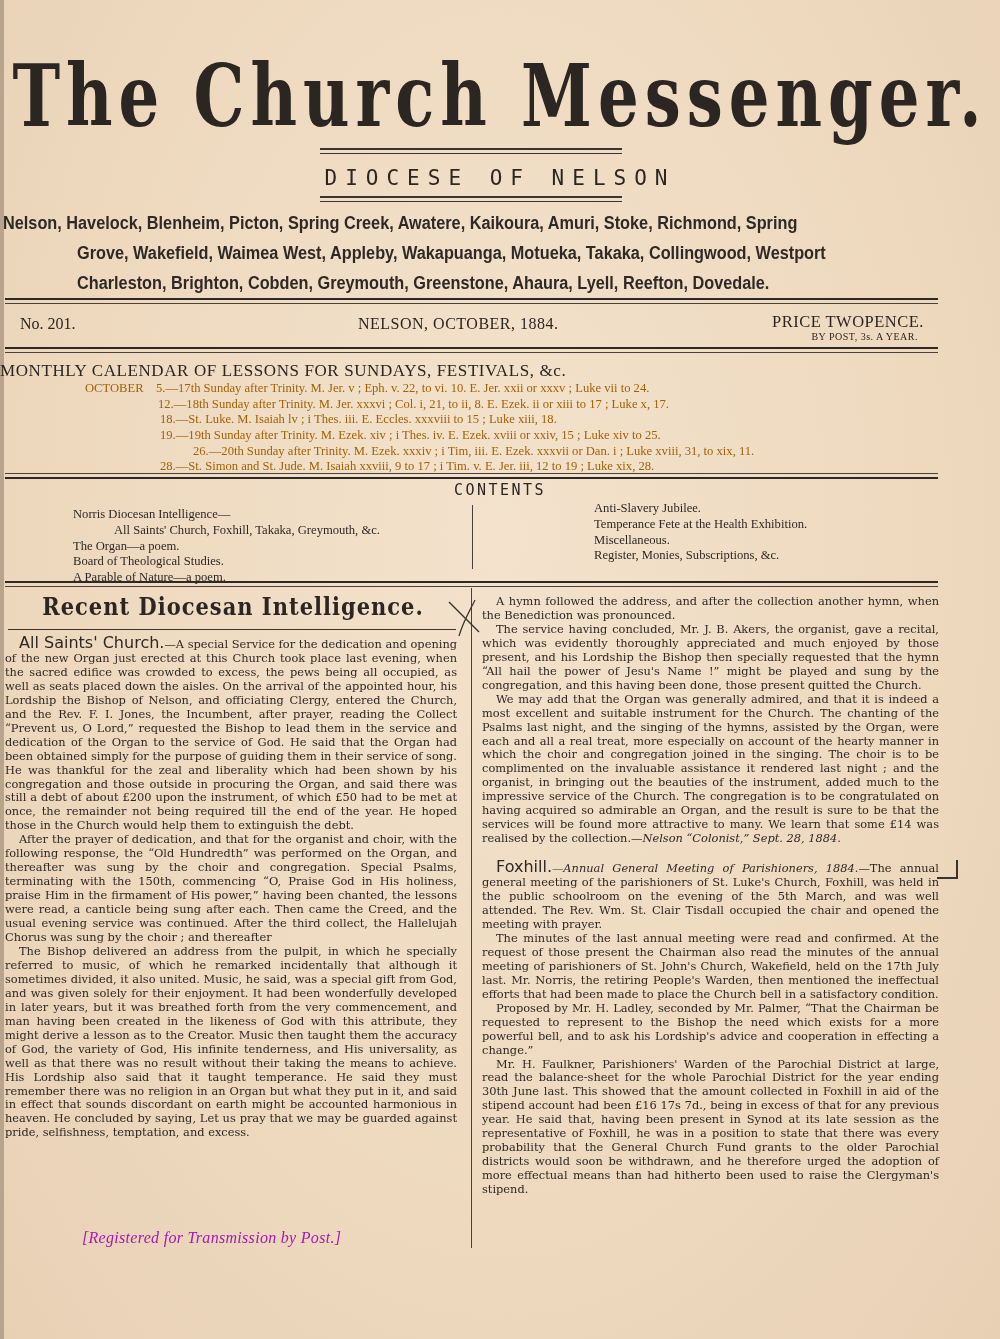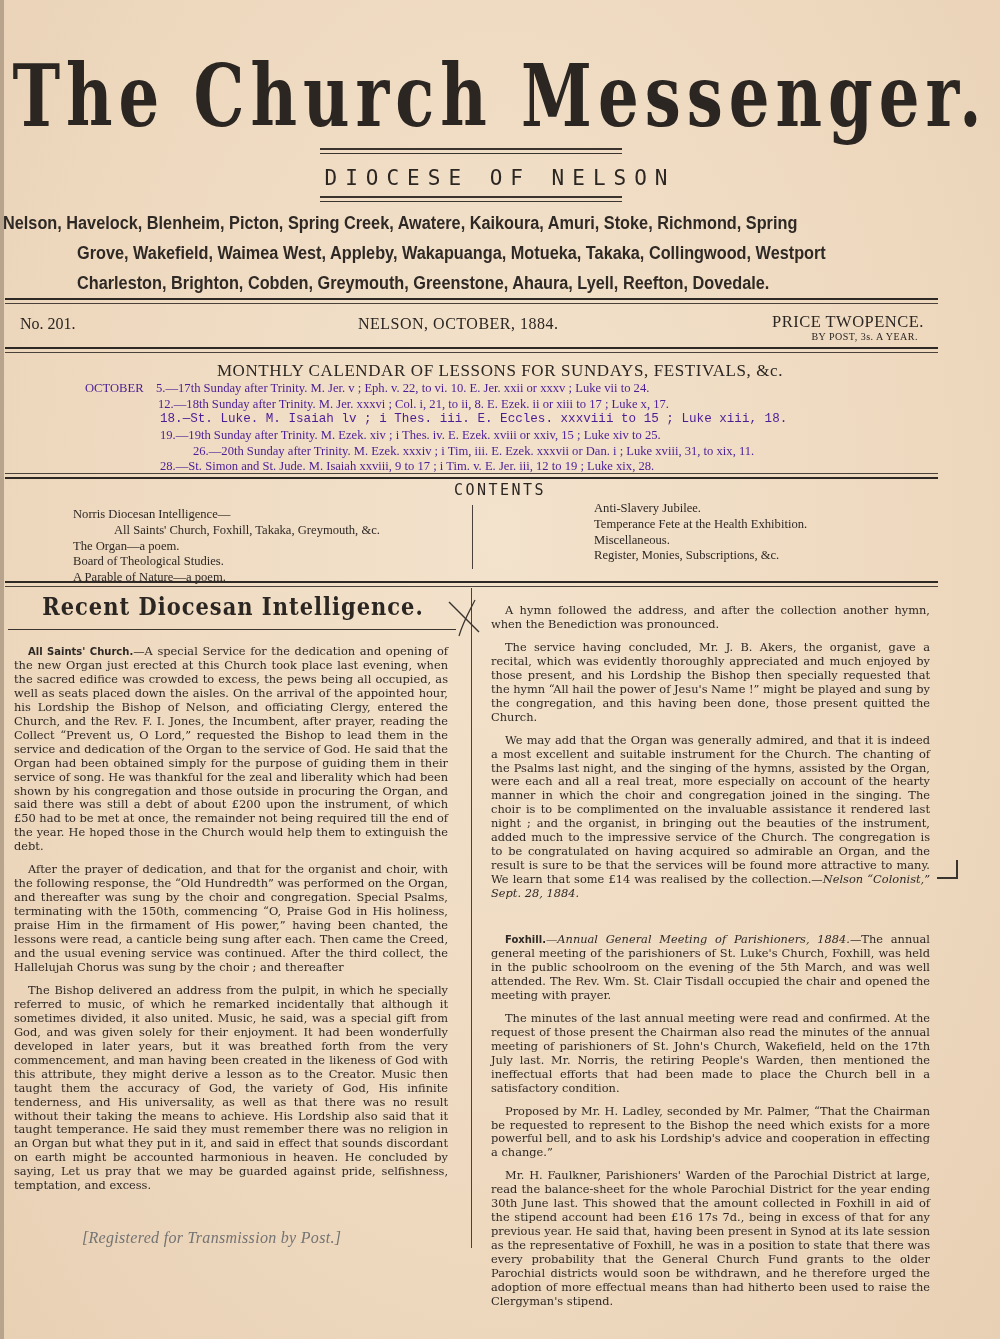--- a/index.html
+++ b/index.html
@@ -37,22 +37,22 @@
 
   .thick-rule { position: absolute; border-top: 2px solid #2f2925; }
   .thin-rule { position: absolute; border-top: 1px solid #4a413b; }
 
   .issue-bar { position: absolute; left: 0; top: 312px; width: 1000px; font-family: "Liberation Serif", serif; font-size: 16px; color: #2b2622; }
   .issue-no { position: absolute; left: 20px; top: 3px; }
   .issue-date { position: absolute; left: 358px; top: 3px; letter-spacing: 0.5px; }
   .issue-price { position: absolute; right: 76px; top: 0; font-size: 16.5px; letter-spacing: 0.5px; }
   .issue-post { position: absolute; right: 82px; top: 19px; font-size: 10px; letter-spacing: 0.5px; }
 
-  .cal-title { position: absolute; left: 0; top: 361px; width: 1000px; text-align: center; font-family: "Liberation Serif", serif; font-size: 17px; letter-spacing: 0.6px; color: #2b2622; }
-  .cal { position: absolute; left: 85px; top: 381px; width: 900px; font-family: "Liberation Serif", serif; font-size: 12.6px; line-height: 15.7px; color: #4c1d95; }
+  .cal-title { position: absolute; left: 0; top: 361px; width: 1000px; text-align: left; font-family: "Liberation Serif", serif; font-size: 17px; letter-spacing: 0.6px; color: #2b2622; }
+  .cal { position: absolute; left: 85px; top: 381px; width: 900px; font-family: "Liberation Serif", serif; font-size: 12.6px; line-height: 15.7px; color: #a16207; }
   .cal-row { position: relative; white-space: nowrap; }
   .cal-month { position: absolute; left: 0; width: 70px; }
   .cal-text { position: absolute; left: 71px; }
   .cal-row.indent .cal-text { left: 71px; }
 
   .contents-title { position: absolute; left: 0; top: 481px; width: 1000px; text-align: center; font-family: "DejaVu Sans Mono", monospace; font-size: 15px; letter-spacing: 2.5px; color: #2b2622; }
   .contents-col { position: absolute; font-family: "Liberation Serif", serif; font-size: 12.6px; line-height: 15.8px; color: #2e2824; }
   .contents-left { left: 73px; top: 507px; }
   .contents-left .sub { padding-left: 41px; }
   .contents-right { left: 594px; top: 501px; }
@@ -61,28 +61,28 @@
   .col-divider { position: absolute; left: 471px; top: 588px; width: 0; height: 660px; border-left: 1px solid #4a413b; }
 
   .section-heading {
     position: absolute; left: 0; top: 594px; width: 466px; text-align: center;
     font-family: "DejaVu Serif", serif; font-weight: bold; font-size: 21px; letter-spacing: 1px; color: #2b2622;
     transform: scaleY(1.15);
   }
   .section-rule { position: absolute; left: 8px; top: 629px; width: 448px; border-top: 1px solid #3a332e; }
 
   .article { position: absolute; font-family: "DejaVu Serif", serif; font-size: 11.4px; line-height: 13.95px; color: #2e2824; text-align: justify; }
-  .article p { margin: 9px; text-indent: 14px; }
-  .article .lead { font-family: "DejaVu Sans", sans-serif; font-weight: bold; font-size: 10px; }
+  .article p { margin: 0; text-indent: 14px; }
+  .article .lead { font-family: "DejaVu Sans", sans-serif; font-weight: normal; font-size: 16px; }
   .article em { font-style: italic; }
   .col-left { left: 5px; top: 636px; width: 452px; }
   .col-right { left: 482px; top: 595px; width: 457px; }
   .gap { height: 14px; }
 
-  .registered { position: absolute; left: 82px; top: 1229px; font-family: "Liberation Serif", serif; font-style: italic; font-size: 16px; color: #737373; letter-spacing: 0.3px; }
+  .registered { position: absolute; left: 82px; top: 1229px; font-family: "Liberation Serif", serif; font-style: italic; font-size: 16px; color: #a21caf; letter-spacing: 0.3px; }
 
   .pencil-mark { position: absolute; left: 445px; top: 598px; width: 40px; height: 40px; }
   .bracket-mark { position: absolute; left: 935px; top: 856px; width: 30px; height: 30px; }
 </style>
 </head>
 <body>
 
 <div class="page">
   <div class="left-edge"></div>
 
@@ -113,21 +113,21 @@
 
   <div class="cal-title">MONTHLY CALENDAR OF LESSONS FOR SUNDAYS, FESTIVALS, &amp;c.</div>
   <div class="cal">
     <div class="cal-row" style="height:15.7px;">
       <span class="cal-month">OCTOBER</span>
       <span class="cal-text">5.—17th Sunday after Trinity.   M. Jer. v ; Eph. v. 22, to vi. 10.   E. Jer. xxii or xxxv ; Luke vii to 24.</span>
     </div>
     <div class="cal-row indent" style="height:15.7px;">
       <span class="cal-text" style="left:73px;">12.—18th Sunday after Trinity.   M. Jer. xxxvi ; Col. i, 21, to ii, 8.   E. Ezek. ii or xiii to 17 ; Luke x, 17.</span>
     </div>
-    <div class="cal-row indent" style="height:15.7px;font-family:Liberation Mono, monospace;">
+    <div class="cal-row indent" style="height:15.7px;">
       <span class="cal-text" style="left:75px;">18.—St. Luke.   M. Isaiah lv ; i Thes. iii.   E. Eccles. xxxviii to 15 ; Luke xiii, 18.</span>
     </div>
     <div class="cal-row indent" style="height:15.7px;text-align:center;">
       <span class="cal-text" style="left:75px;">19.—19th Sunday after Trinity.   M. Ezek. xiv ; i Thes. iv.   E. Ezek. xviii or xxiv, 15 ; Luke xiv to 25.</span>
     </div>
     <div class="cal-row indent" style="height:15.7px;">
       <span class="cal-text" style="left:90px;margin-left:18px;">26.—20th Sunday after Trinity.   M. Ezek. xxxiv ; i Tim, iii.   E. Ezek. xxxvii or Dan. i ; Luke xviii, 31, to xix, 11.</span>
     </div>
     <div class="cal-row indent" style="height:15.7px;">
       <span class="cal-text" style="left:75px;">28.—St. Simon and St. Jude.   M. Isaiah xxviii, 9 to 17 ; i Tim. v.   E. Jer. iii, 12 to 19 ; Luke xix, 28.</span>

